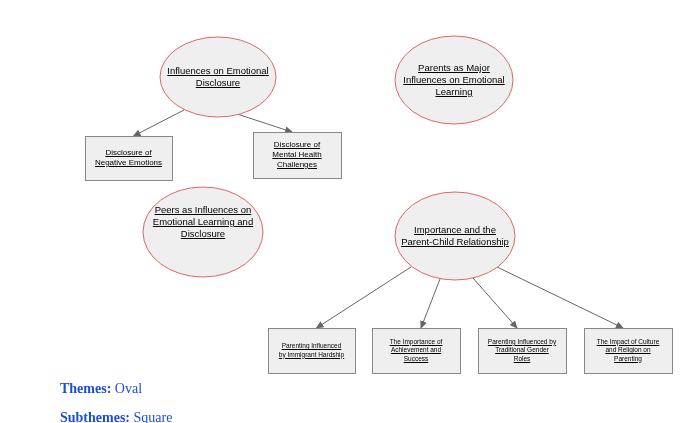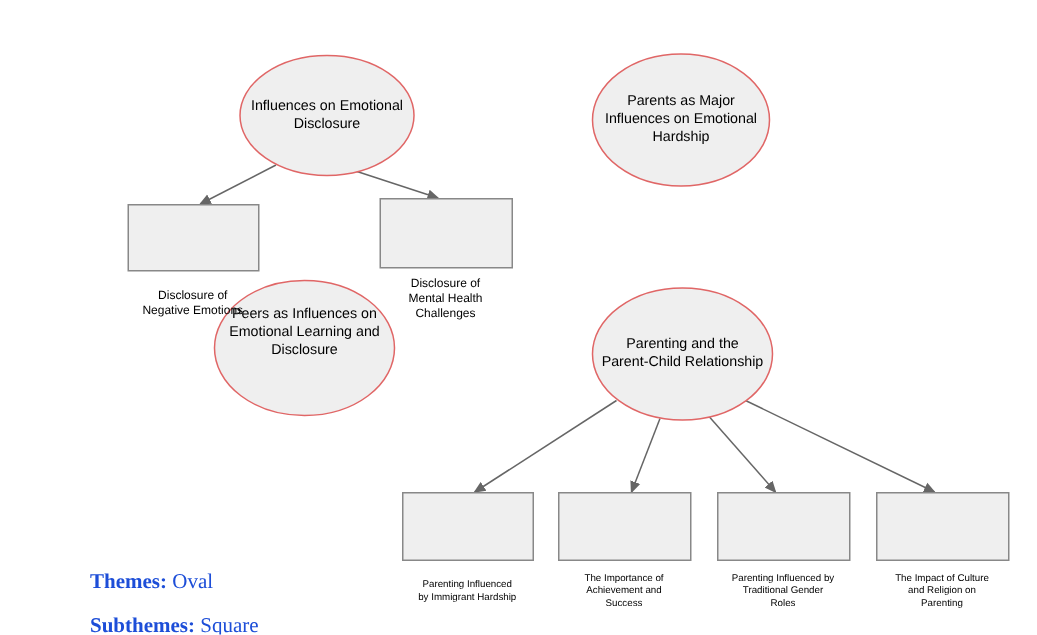--- a/index.html
+++ b/index.html
@@ -5,23 +5,24 @@
   html, body { margin: 0; padding: 0; background: #ffffff; }
   body { width: 691px; height: 423px; position: relative; overflow: hidden; }
   #canvas { position: absolute; left: 0; top: 0; width: 691px; height: 423px; }
   .oval-text, .box-text {
     position: absolute;
     display: flex; align-items: center; justify-content: center;
     text-align: center;
     font-family: "Liberation Sans", sans-serif;
     color: #000;
     white-space: pre-line;
+    text-decoration: underline;
   }
   .oval-text { font-size: 9.5px; line-height: 12px; }
-  .box-text { font-size: 8px; line-height: 10px; margin-top: 44px; }
+  .box-text { font-size: 8px; line-height: 10px; }
   .box-text.small { font-size: 6.5px; line-height: 8.5px; }
   .legend {
     position: absolute; left: 60px;
     font-family: "Liberation Serif", serif;
     font-size: 14px; color: #1d4ed8;
   }
   .legend b { font-weight: bold; }
 </style>
 </head>
 <body>
@@ -57,25 +58,25 @@
 <div id="labels">
     <div class="oval-text" style="left: 160px; top: 37px; width: 116px; height: 80px;">Influences on Emotional
 Disclosure</div>
     <div class="box-text " style="left: 85px; top: 136px; width: 87px; height: 44px;">Disclosure of
 Negative Emotions</div>
     <div class="box-text " style="left: 253px; top: 132px; width: 88px; height: 46px;">Disclosure of
 Mental Health
 Challenges</div>
     <div class="oval-text" style="left: 395px; top: 36px; width: 118px; height: 88px;">Parents as Major
 Influences on Emotional
-Hardship</div>
+Learning</div>
     <div class="oval-text" style="left: 143px; top: 177px; width: 120px; height: 90px;">Peers as Influences on
 Emotional Learning and
 Disclosure</div>
-    <div class="oval-text" style="left: 395px; top: 192px; width: 120px; height: 88px;">Parenting and the
+    <div class="oval-text" style="left: 395px; top: 192px; width: 120px; height: 88px;">Importance and the
 Parent-Child Relationship</div>
     <div class="box-text small" style="left: 268px; top: 328px; width: 87px; height: 45px;">Parenting Influenced
 by Immigrant Hardship</div>
     <div class="box-text small" style="left: 372px; top: 328px; width: 88px; height: 45px;">The Importance of
 Achievement and
 Success</div>
     <div class="box-text small" style="left: 478px; top: 328px; width: 88px; height: 45px;">Parenting Influenced by
 Traditional Gender
 Roles</div>
     <div class="box-text small" style="left: 584px; top: 328px; width: 88px; height: 45px;">The Impact of Culture

